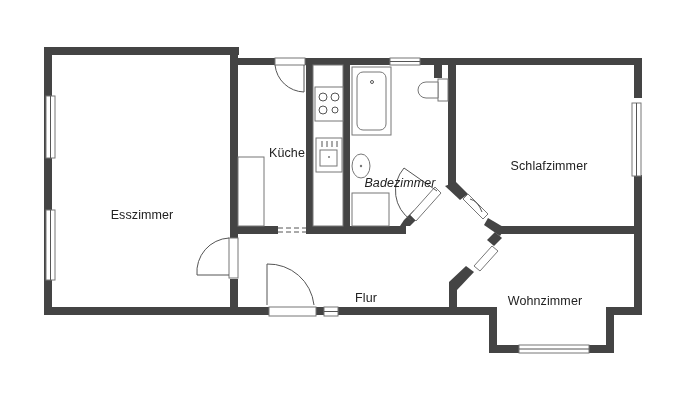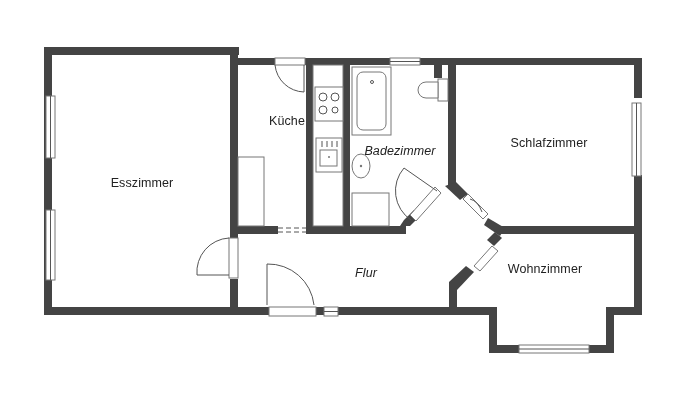--- a/index.html
+++ b/index.html
@@ -6,20 +6,21 @@
     body { width: 688px; height: 400px; overflow: hidden; position: relative; }
     #plan { position: absolute; left: 0; top: 0; width: 688px; height: 400px; }
     .room-label {
       position: absolute;
       font-family: "Liberation Sans", "DejaVu Sans", sans-serif;
       font-size: 12.5px;
       color: #222222;
       white-space: nowrap;
       transform: translate(-50%, -50%);
       letter-spacing: 0.1px;
+      margin-top: 32px;
     }
     .wall { fill: #444444; }
     .line { stroke: #555555; stroke-width: 1; fill: none; }
     .win  { fill: #ffffff; stroke: #777777; stroke-width: 1; }
     .fix  { fill: #ffffff; stroke: #777777; stroke-width: 1; }
   </style>
 </head>
 <body>
 
 <svg id="plan" viewBox="0 0 688 400" xmlns="http://www.w3.org/2000/svg">
@@ -141,15 +142,15 @@
       <ellipse class="fix" cx="361" cy="166" rx="9" ry="12"></ellipse>
       <circle cx="361" cy="166" r="1.2" fill="#777"></circle>
     </g>
     <rect class="fix" x="352" y="193" width="37" height="33"></rect>
   </g>
 </svg>
 
 <div class="room-label" style="left:142px; top:183px;">Esszimmer</div>
 <div class="room-label" style="left:287px; top:121px;">Küche</div>
 <div class="room-label" style="left:400px; top:151px;font-style:italic;">Badezimmer</div>
-<div class="room-label" style="left:549px; top:143px;">Schlafzimmer</div>
-<div class="room-label" style="left:366px; top:273px;font-style:italic;">Flur</div>
+<div class="room-label" style="left:549px; top:134px;">Schlafzimmer</div>
+<div class="room-label" style="left:366px; top:266px;">Flur</div>
 <div class="room-label" style="left:545px; top:269px;">Wohnzimmer</div>
 
 </body></html>

